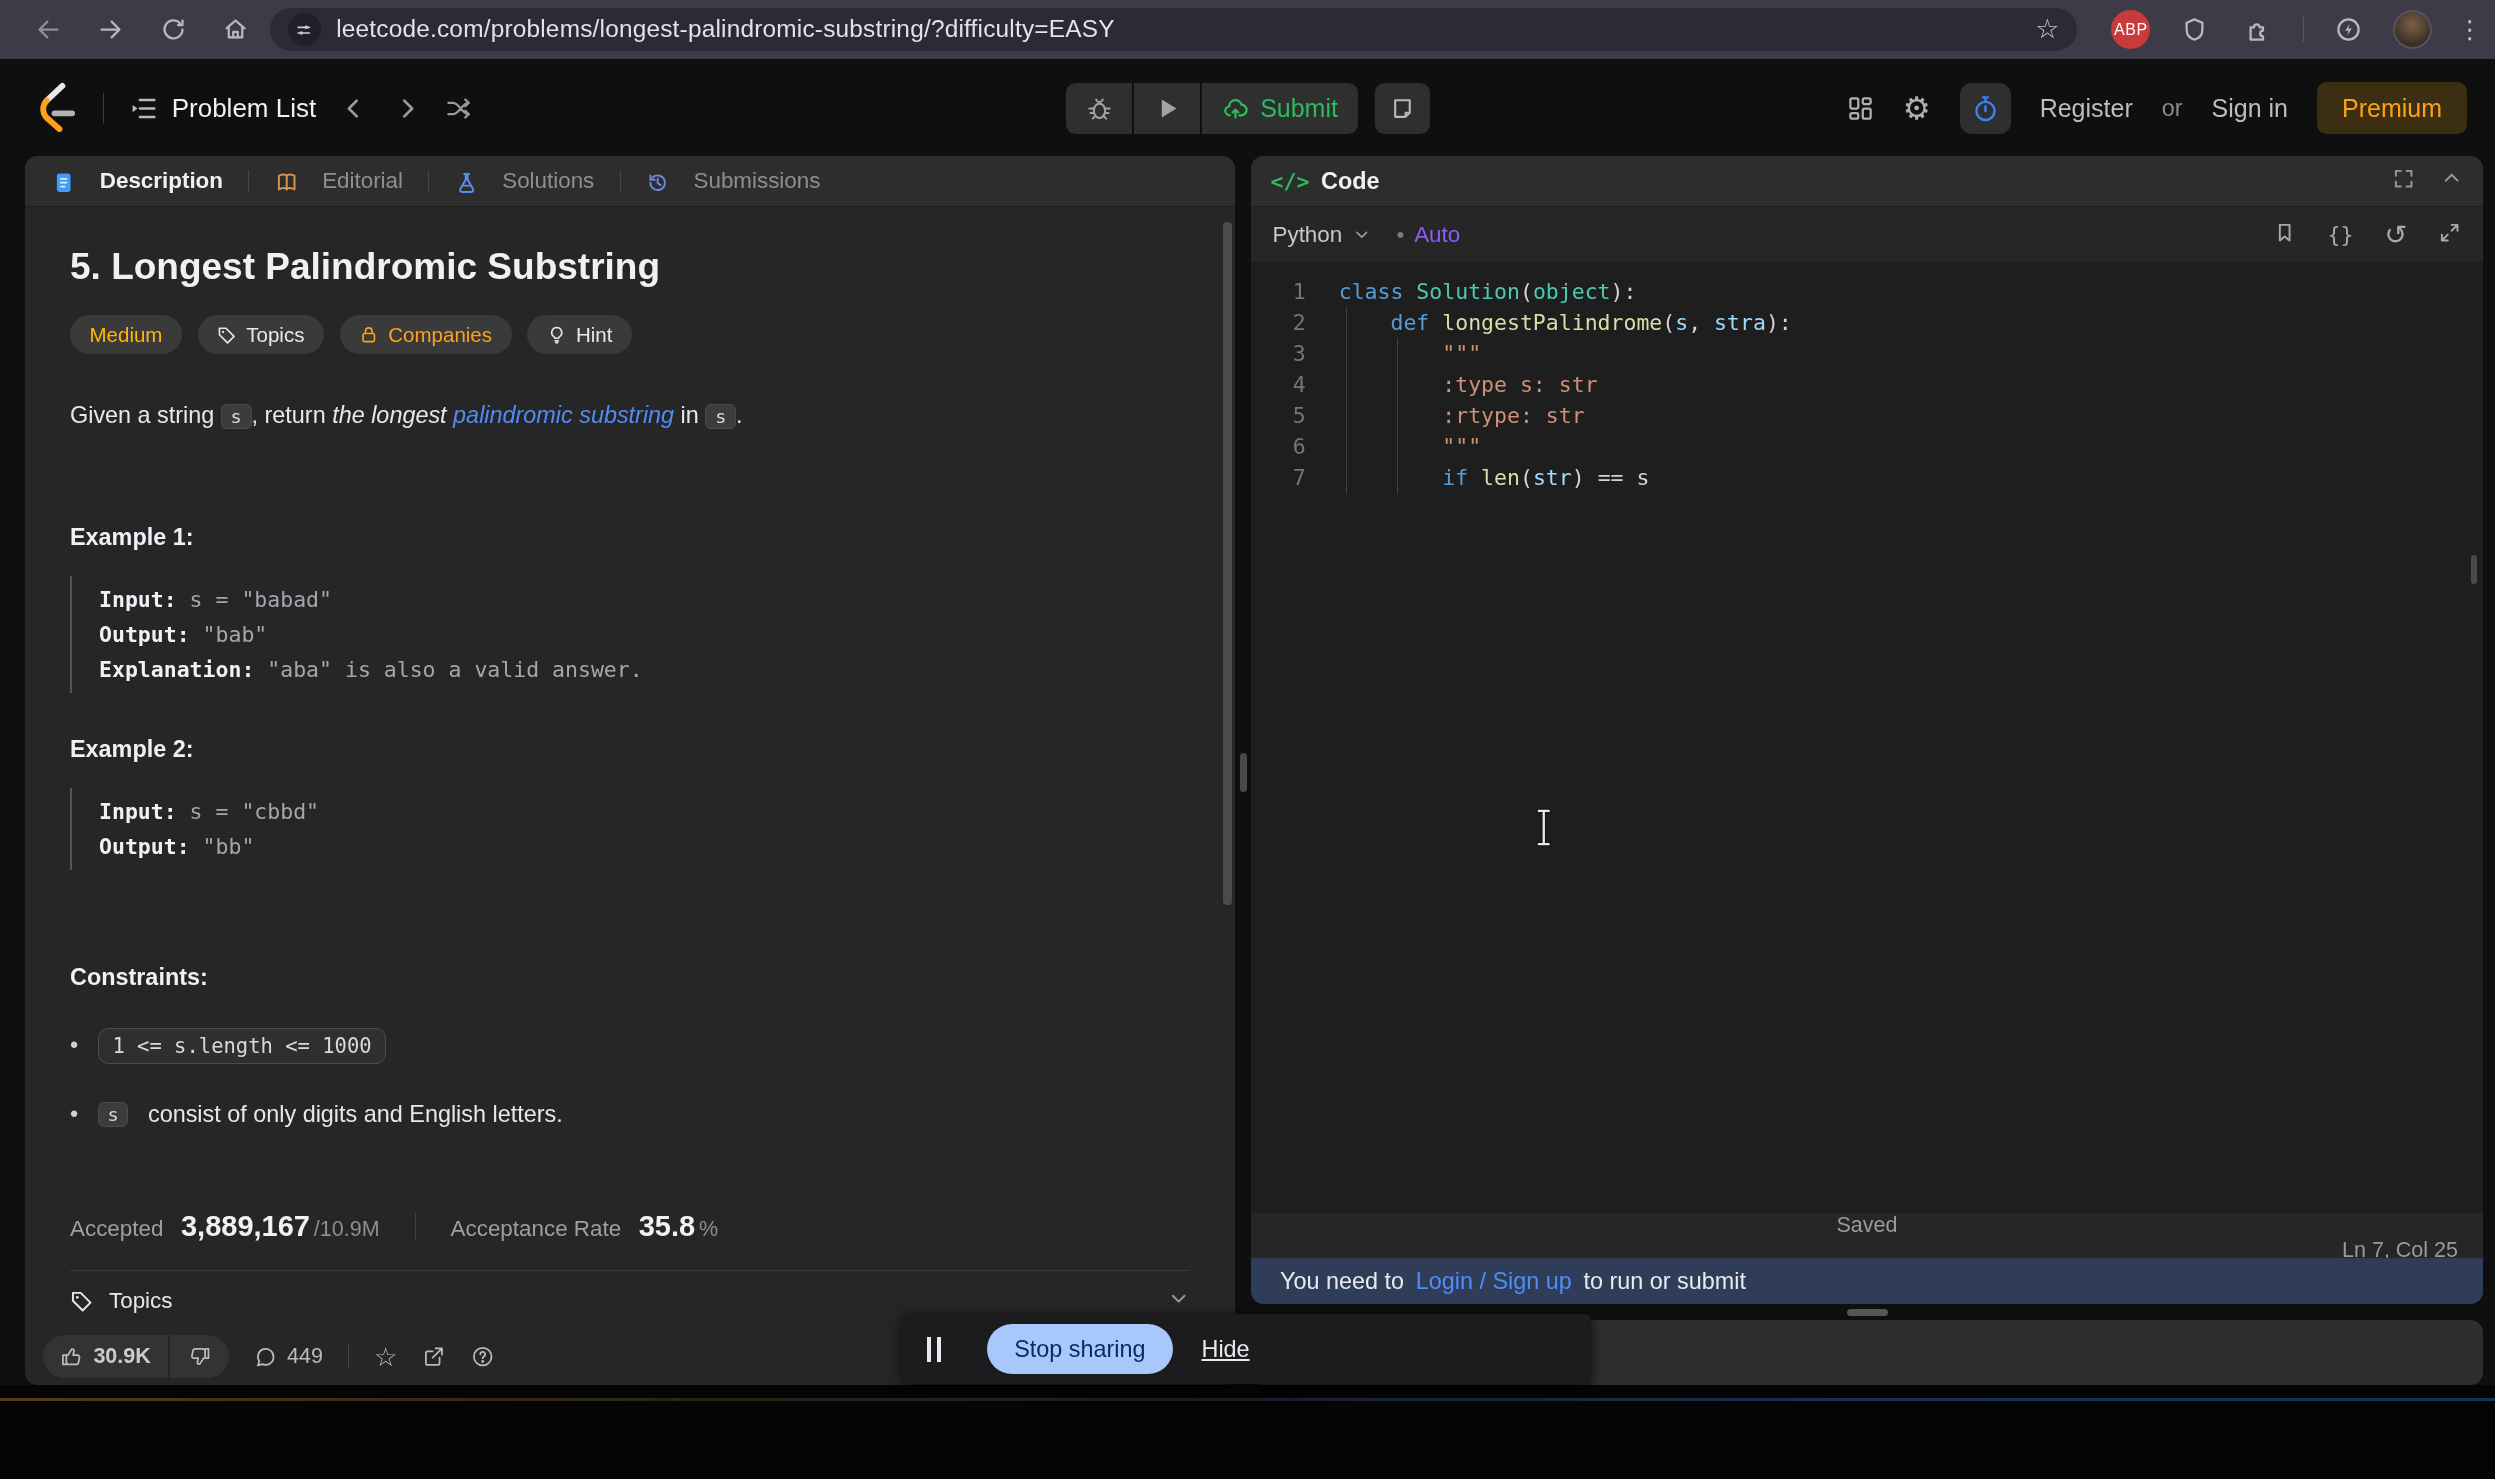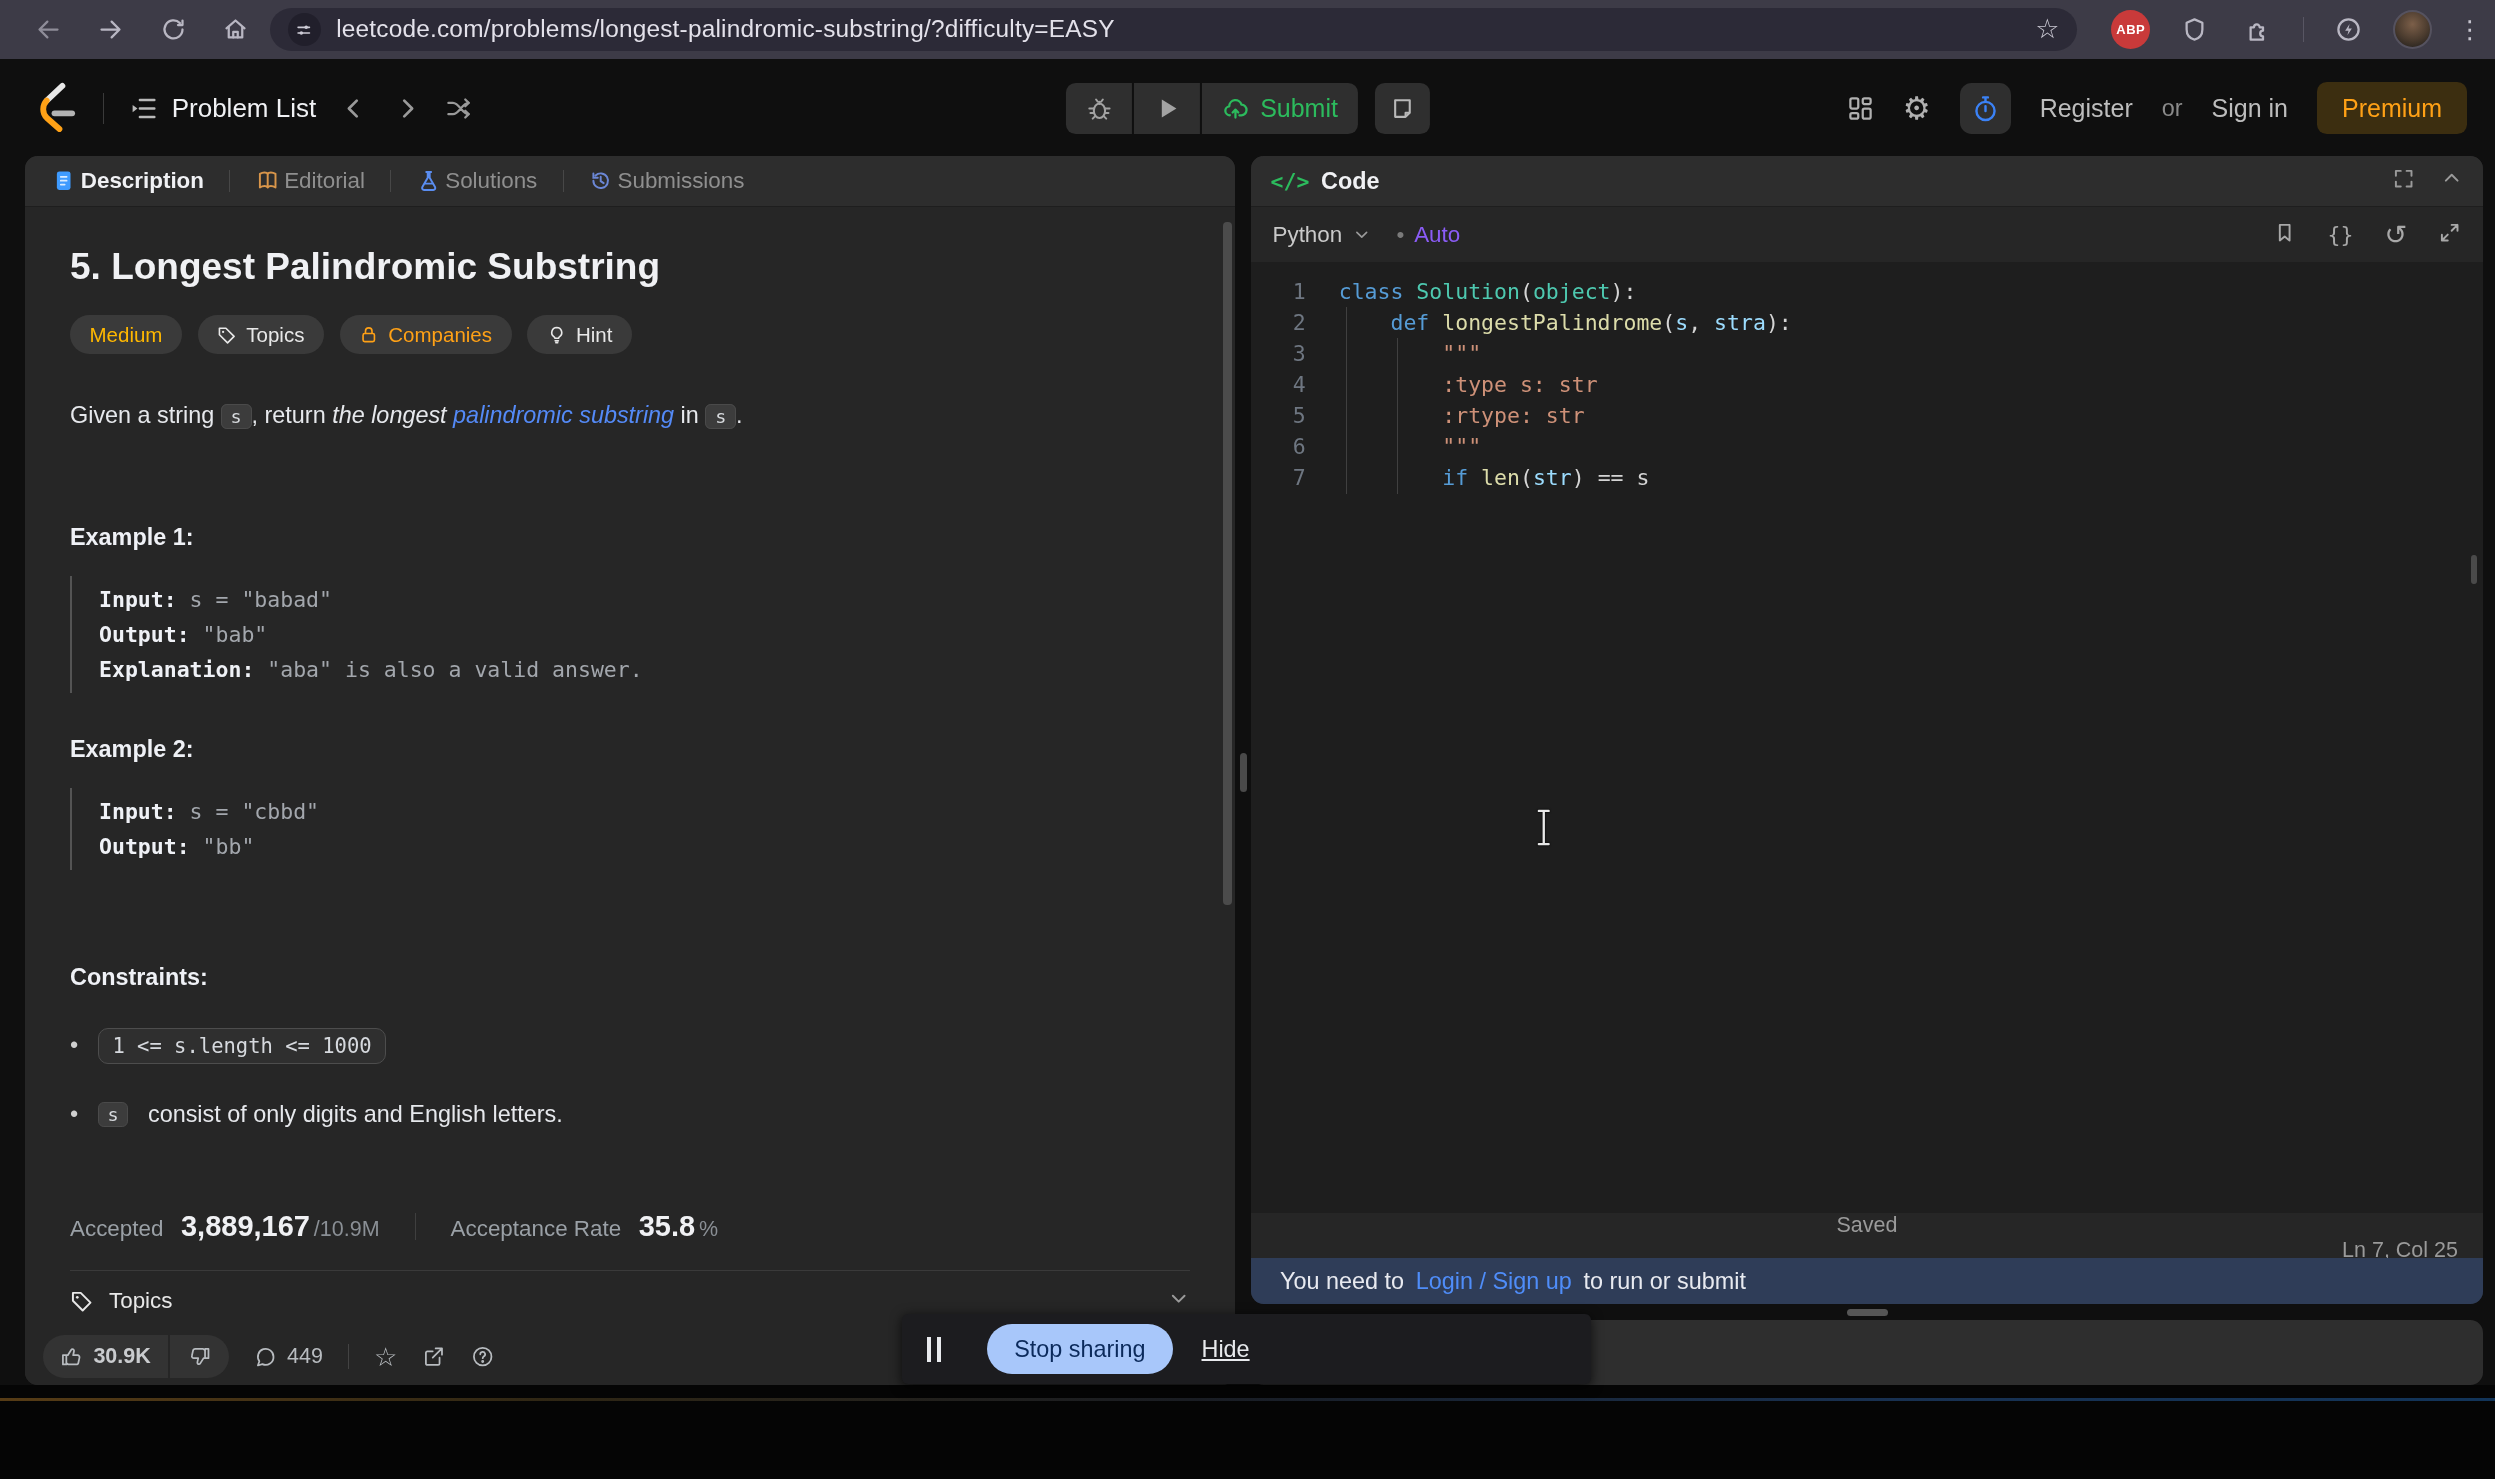--- a/index.html
+++ b/index.html
@@ -12,21 +12,21 @@
   .bnav { display:flex; align-items:center; gap:23.4px; padding-left:29px; }
   .bicon { width:39px; height:39px; display:flex; align-items:center; justify-content:center; color:#b9b7c3; }
   .bicon svg { width:27px; height:27px; }
   .bicon.dim { color:#8f8d99; }
   .url-pill { position:absolute; left:270px; top:7.8px; width:1807px; height:43px; background:#2c2a37; border-radius:21.5px; display:flex; align-items:center; padding:0 17.6px; }
   .site-info { width:33px; height:33px; border-radius:50%; background:#211f2b; display:flex; align-items:center; justify-content:center; color:#cdcbd6; margin-right:15.6px; }
   .site-info svg { width:19.5px; height:19.5px; }
   .url-text { font-size:24.4px; color:#e3e1ea; letter-spacing:0.2px; flex:1; white-space:nowrap; overflow:hidden; }
   .url-star { font-size:27px; color:#c9c7d2; line-height:1; }
   .browser-right { position:absolute; right:13.7px; top:0; height:59px; display:flex; align-items:center; gap:25px; }
-  .abp { width:39px; height:39px; border-radius:50%; background:#c93a3a; color:#fff; font-weight:bold; font-size:13px; display:flex; align-items:center; justify-content:center; letter-spacing:0.5px; }
+  .abp { width:39px; height:39px; border-radius:50%; background:#c93a3a; color:#fff; font-weight:normal; font-size:16px; display:flex; align-items:center; justify-content:center; letter-spacing:0.5px; }
   .bdivider { width:1px; height:25px; background:#585663; }
   .avatar { width:39px; height:39px; border-radius:50%; background:radial-gradient(circle at 50% 35%, #7c5f49, #4a3b2e 55%, #26221e 90%); border:2px solid #55525f; }
   .dots { font-size:25px; color:#c5c3ce; }
 
   
   .lc-nav { position:absolute; top:59px; left:0; width:100%; height:98px; background:#0f0f0f; }
   .nav-left { position:absolute; left:33px; top:0; height:98px; display:flex; align-items:center; gap:25px; }
   .nav-divider { width:1px; height:31px; background:#3a3a3a; }
   .plist { display:flex; align-items:center; gap:13.7px; color:#ededed; }
   .plist svg { width:29px; height:29px; }
@@ -49,21 +49,21 @@
   .gear-glyph { font-size:31px; color:#b0b0b0; font-family:"DejaVu Sans", sans-serif; }
   .timer-btn { width:51px; height:51px; border-radius:11.7px; background:#2f2f2f; display:flex; align-items:center; justify-content:center; color:#3b82f6; }
   .timer-btn svg { width:29px; height:29px; }
   .auth-link { font-size:25px; color:#bdbdbd; }
   .auth-or { font-size:23.4px; color:#8a8a8a; }
   .premium-btn { background:#3c2e10; color:#ffa116; font-size:25px; font-weight:500; padding:11.7px 25px; border-radius:9.8px; }
 
   
   .left-panel { position:absolute; left:25px; top:156px; width:1210px; height:1229px; background:#262626; border-radius:12.7px; overflow:hidden; }
   .tabbar { height:51px; background:#2d2d2d; display:flex; align-items:center; padding:0 21.5px; gap:19.5px; border-bottom:1px solid #1e1e1e; }
-  .tab { display:flex; align-items:center; gap:5px; padding:0 5.9px; font-size:22.4px; color:#8f8f8f; }
+  .tab { display:flex; align-items:flex-end; gap:24px; padding:0 5.9px; font-size:22.4px; color:#8f8f8f; }
   .tab svg { width:23.4px; height:23.4px; }
   .tab.active { color:#f0f1f4; font-weight:600; }
   .tab-sep { width:1px; height:21.5px; background:#474747; }
   .panel-content { padding:0 45px; }
   .prob-title { margin-top:39px; font-size:37px; font-weight:700; color:#f0f1f4; }
   .chips { margin-top:27px; display:flex; gap:15.6px; align-items:center; }
   .chip { height:39px; border-radius:19.5px; background:#3a3a3a; display:flex; align-items:center; gap:9.8px; padding:0 19.5px; font-size:20.5px; color:#e8e8e8; }
   .chip svg { width:19.5px; height:19.5px; }
   .chip.difficulty { color:#ffb800; }
   .chip.companies { color:#ffa116; }

